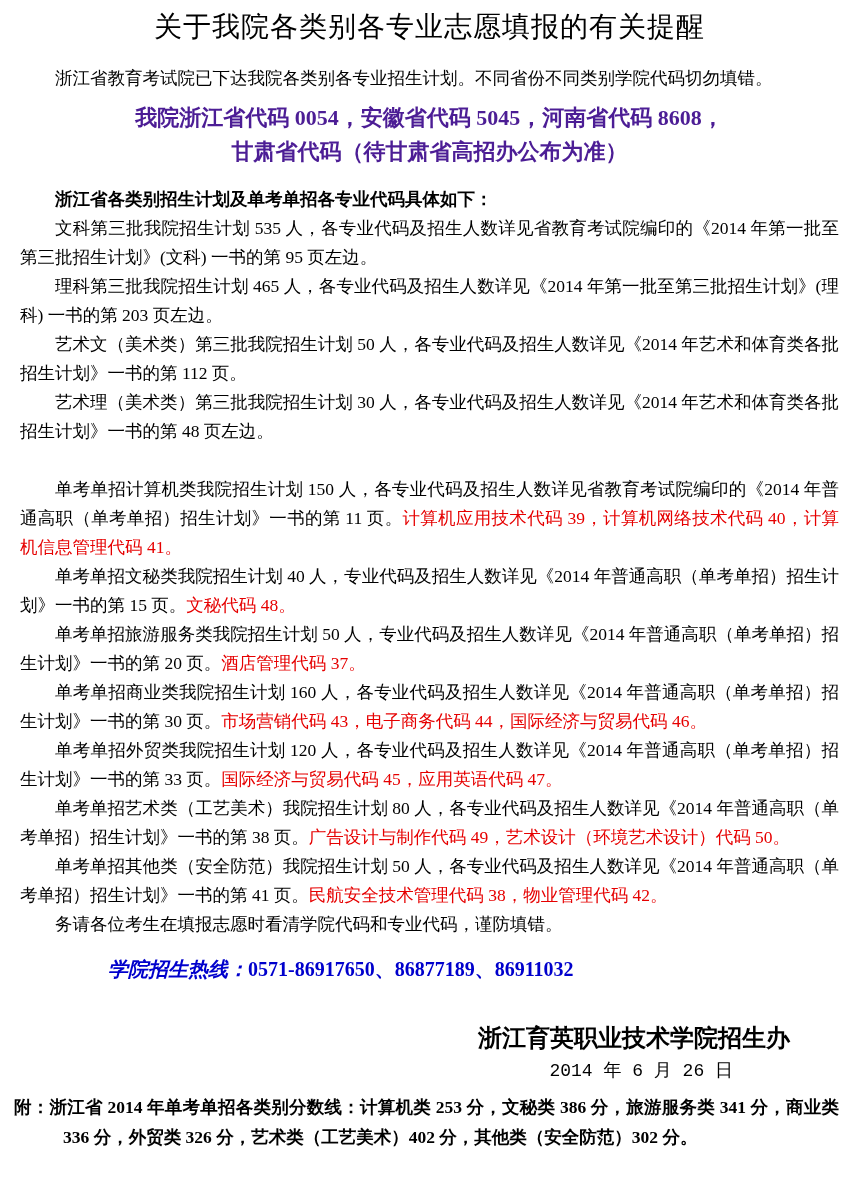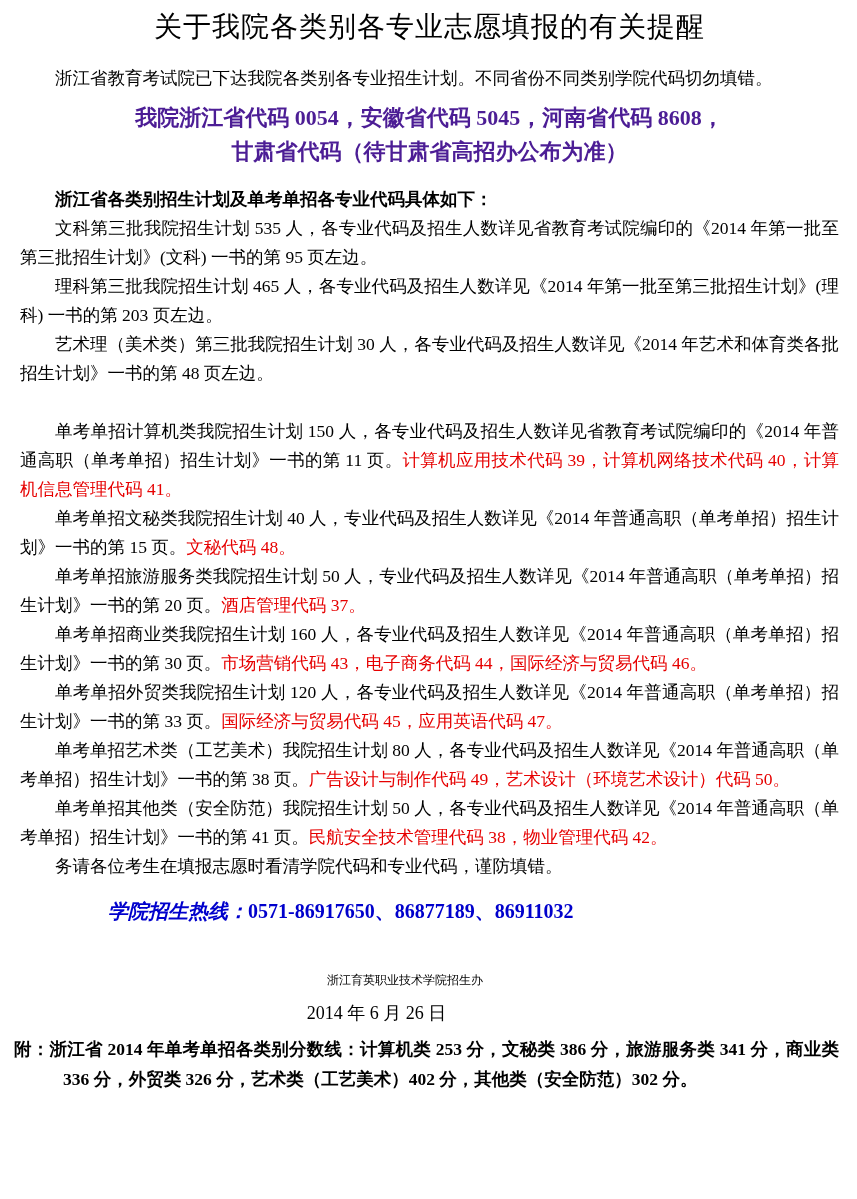--- a/index.html
+++ b/index.html
@@ -57,32 +57,34 @@
   .hotline {
     margin: 14px 0 0 0;
     font-size: 20px;
     line-height: 32px;
     color: #0000cc;
     font-weight: bold;
     text-indent: 2em;
   }
   .hotline .hl-label { font-style: italic; margin-left: 48px; }
   .signature {
-    text-align: center;
+    text-align: right;
     padding-right: 49px;
-    font-size: 12px;
+    font-size: 24px;
     line-height: 30px;
     margin: 38px 0 0 0;
+    font-weight: bold;
   }
   .doc-date {
-    text-align: center;
+    text-align: right;
     padding-right: 106px;
     font-size: 18px;
     line-height: 30px;
     margin: 3px 0 0 0;
+    font-family: Liberation Mono, monospace;
   }
   .appendix {
     font-weight: bold;
     font-size: 17.5px;
     line-height: 30px;
     margin: 6px 0 0 8px;
     padding-left: 49px;
     text-indent: -49px;
     text-align: justify;
     margin-left: -6px;
@@ -101,20 +103,21 @@
     <div>我院浙江省代码 0054，安徽省代码 5045，河南省代码 8608，</div>
     <div><span>甘肃省代码</span><span class="paren">（待甘肃省高招办公布为准）</span></div>
   </div>
 
   <p class="para bold">浙江省各类别招生计划及单考单招各专业代码具体如下：</p>
 
   <p class="para"><span></span><b>文科</b><span>第三批我院招生计划 535 人，各专业代码及招生人数详见省教育考试院编印的《2014 年第一批至第三批招生计划》(文科) 一书的第 95 页左边。</span><span class="red"></span></p>
 
   <p class="para"><span></span><b>理科</b><span>第三批我院招生计划 465 人，各专业代码及招生人数详见《2014 年第一批至第三批招生计划》(理科) 一书的第 203 页左边。</span><span class="red"></span></p>
 
+  <p class="para"><span></span><b>艺术文（美术类）</b><span>第三批我院招生计划 50 人，各专业代码及招生人数详见《2014 年艺术和体育类各批招生计划》一书的第 112 页。</span><span class="red"></span></p>
 
   <p class="para"><span></span><b>艺术理（美术类）</b><span>第三批我院招生计划 30 人，各专业代码及招生人数详见《2014 年艺术和体育类各批招生计划》一书的第 48 页左边。</span><span class="red"></span></p>
 
   <p class="para gap-before"><span>单考单招</span><b>计算机类</b><span>我院招生计划 150 人，各专业代码及招生人数详见省教育考试院编印的《2014 年普通高职（单考单招）招生计划》一书的第 11 页。</span><span class="red">计算机应用技术代码 39，计算机网络技术代码 40，计算机信息管理代码 41。</span></p>
 
   <p class="para"><span>单考单招</span><b>文秘类</b><span>我院招生计划 40 人，专业代码及招生人数详见《2014 年普通高职（单考单招）招生计划》一书的第 15 页。</span><span class="red">文秘代码 48。</span></p>
 
   <p class="para"><span>单考单招</span><b>旅游服务类</b><span>我院招生计划 50 人，专业代码及招生人数详见《2014 年普通高职（单考单招）招生计划》一书的第 20 页。</span><span class="red">酒店管理代码 37。</span></p>
 
   <p class="para"><span>单考单招</span><b>商业类</b><span>我院招生计划 160 人，各专业代码及招生人数详见《2014 年普通高职（单考单招）招生计划》一书的第 30 页。</span><span class="red">市场营销代码 43，电子商务代码 44，国际经济与贸易代码 46。</span></p>

